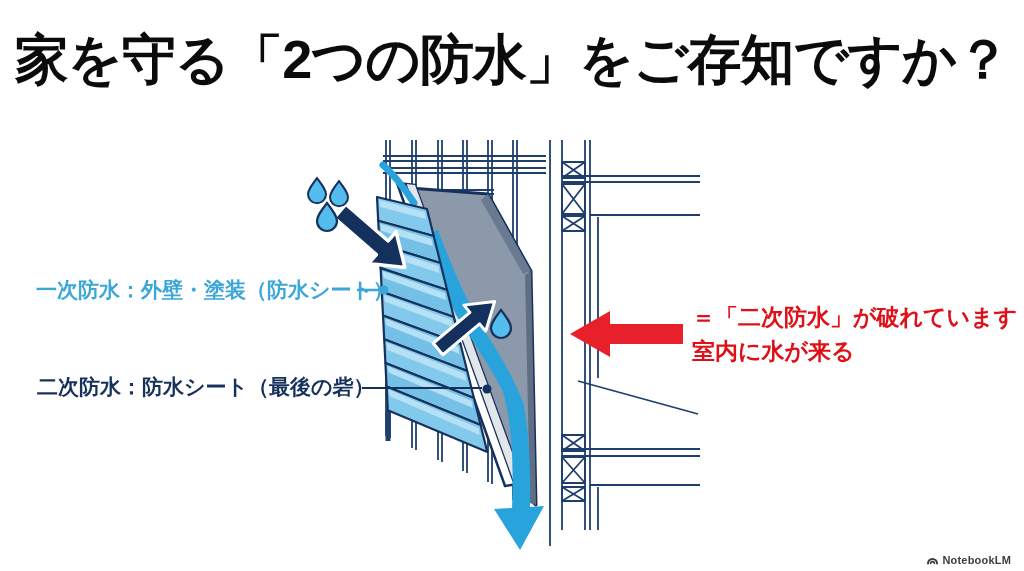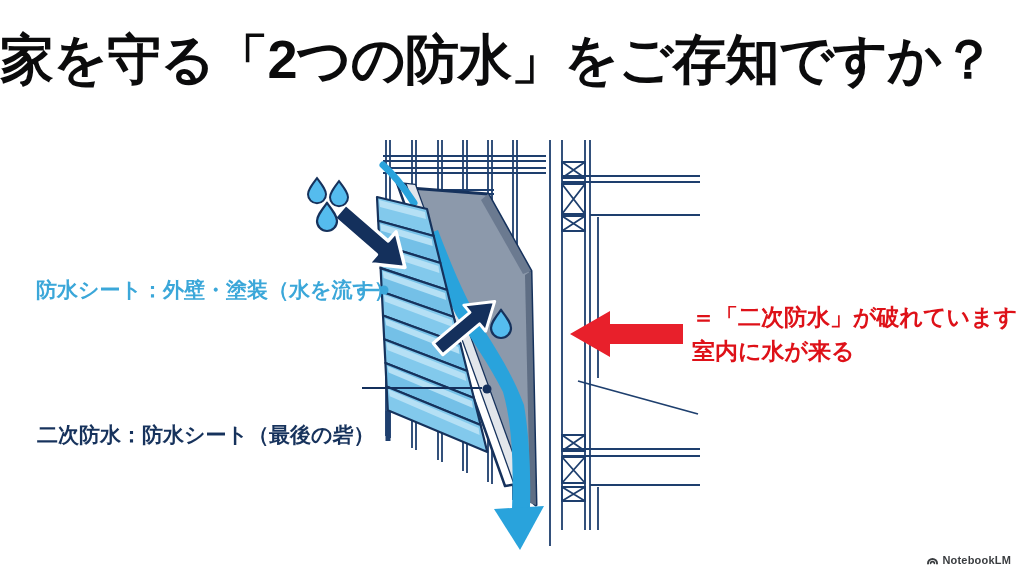--- a/index.html
+++ b/index.html
@@ -1,27 +1,27 @@
 <!DOCTYPE html>
 <html><head>
 <meta charset="utf-8">
 <style>
   html,body{margin:0;padding:0;background:#ffffff;}
   .canvas{
     position:relative;width:1024px;height:571px;background:#ffffff;overflow:hidden;
     font-family:"Liberation Sans","DejaVu Sans",sans-serif;
   }
   .title{
-    position:absolute;left:0;right:0;top:24px;
+    position:absolute;left:0;right:0;top:24px;text-align:center;
     font-size:54px;font-weight:900;color:#0b0b0c;letter-spacing:-1px;white-space:nowrap;
   }
   .diagram-svg{position:absolute;left:0;top:0;width:1024px;height:571px;}
   .label{position:absolute;font-weight:800;white-space:nowrap;font-size:21px;}
   .label-primary{left:36px;top:276px;color:#3BA7D9;}
-  .label-secondary{left:37px;top:373px;color:#16325C;margin-top:48px;}
+  .label-secondary{left:37px;top:373px;color:#16325C;}
   .warning{
     position:absolute;left:692px;top:300px;color:#DE1118;font-weight:800;
     font-size:23px;line-height:34px;white-space:nowrap;
   }
   .watermark{
     position:absolute;right:13px;bottom:5px;display:flex;align-items:flex-end;gap:3px;
     font-size:11px;font-weight:600;color:#3A3D40;letter-spacing:.2px;
   }
 </style>
 </head>
@@ -114,21 +114,21 @@
       <circle cx="384" cy="290" r="4.5" fill="#3BA7D9"></circle>
     </g>
     <g>
       <line x1="362" y1="388" x2="482" y2="388" stroke="#14305C" stroke-width="2"></line>
       <circle cx="487" cy="389" r="4.5" fill="#14305C"></circle>
     </g>
   </svg>
 
   <div class="title">家を守る「2つの防水」をご存知ですか？</div>
 
-  <div class="label label-primary">防水シート：外壁・塗装（水を流す）</div>
+  <div class="label label-primary">一次防水：外壁・塗装（防水シート）</div>
   <div class="label label-secondary">二次防水：防水シート（最後の砦）</div>
 
   <div class="warning">
     <div>＝「二次防水」が破れています</div>
     <div>室内に水が来る</div>
   </div>
 
   <div class="watermark">
     <svg width="13" height="12" viewBox="0 0 13 12">
       <path d="M2,9.5 A4.5,4.5 0 0 1 11,9.5" fill="none" stroke="#3A3D40" stroke-width="2" stroke-linecap="round"></path>

